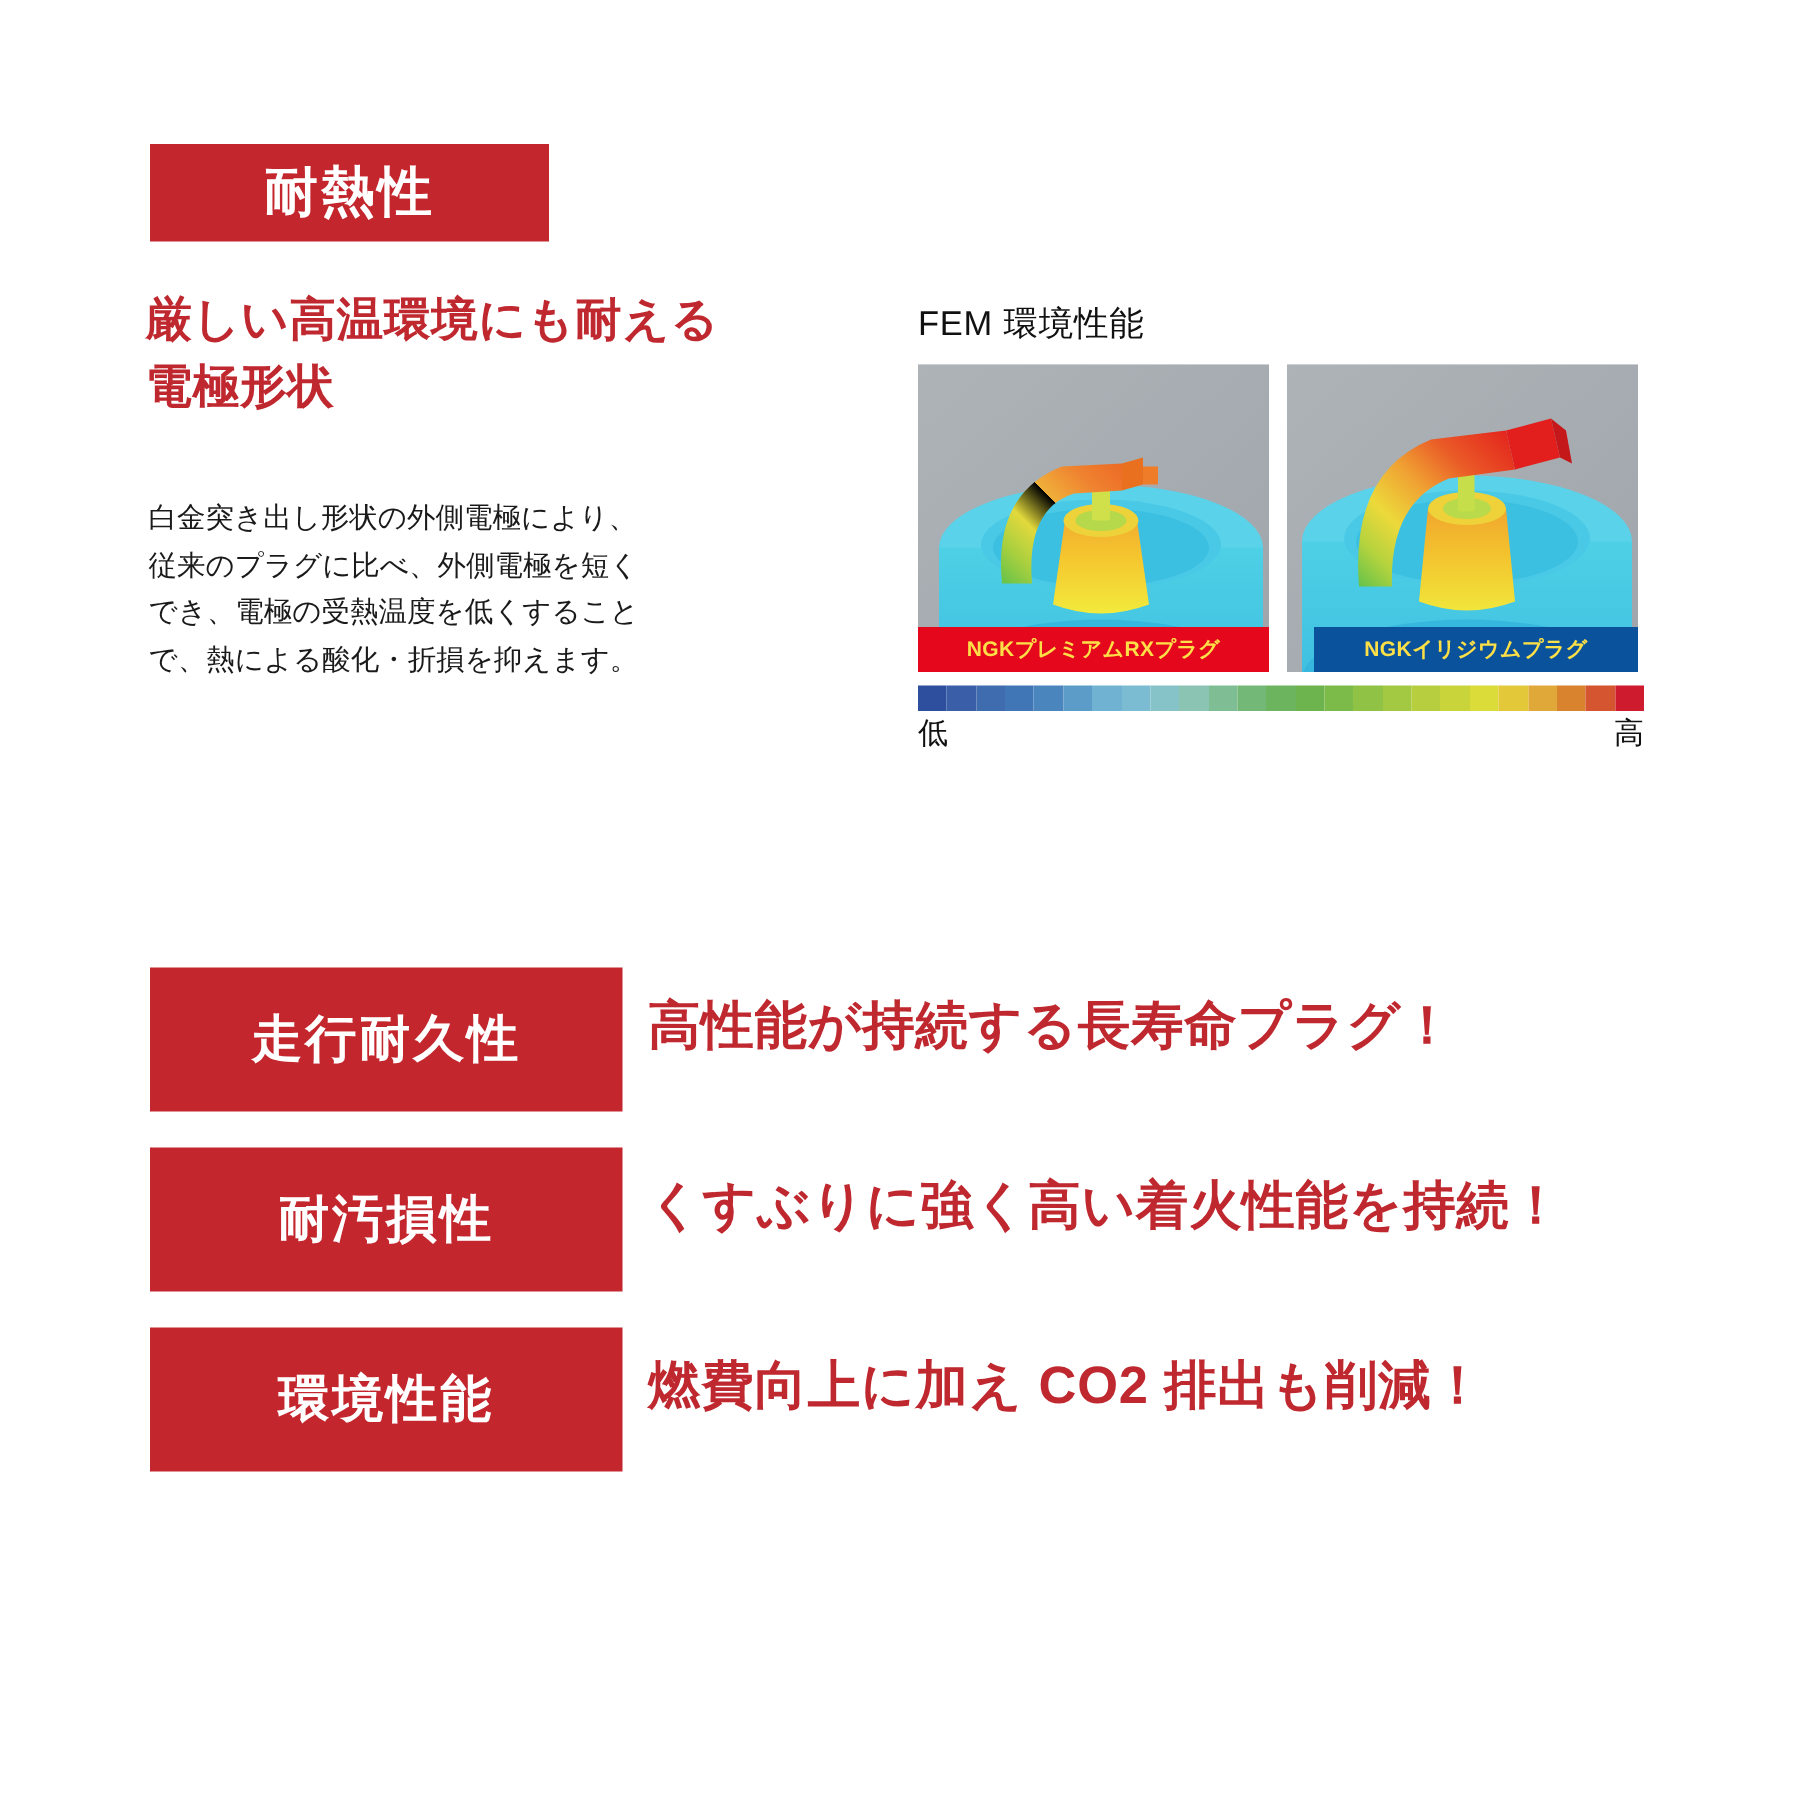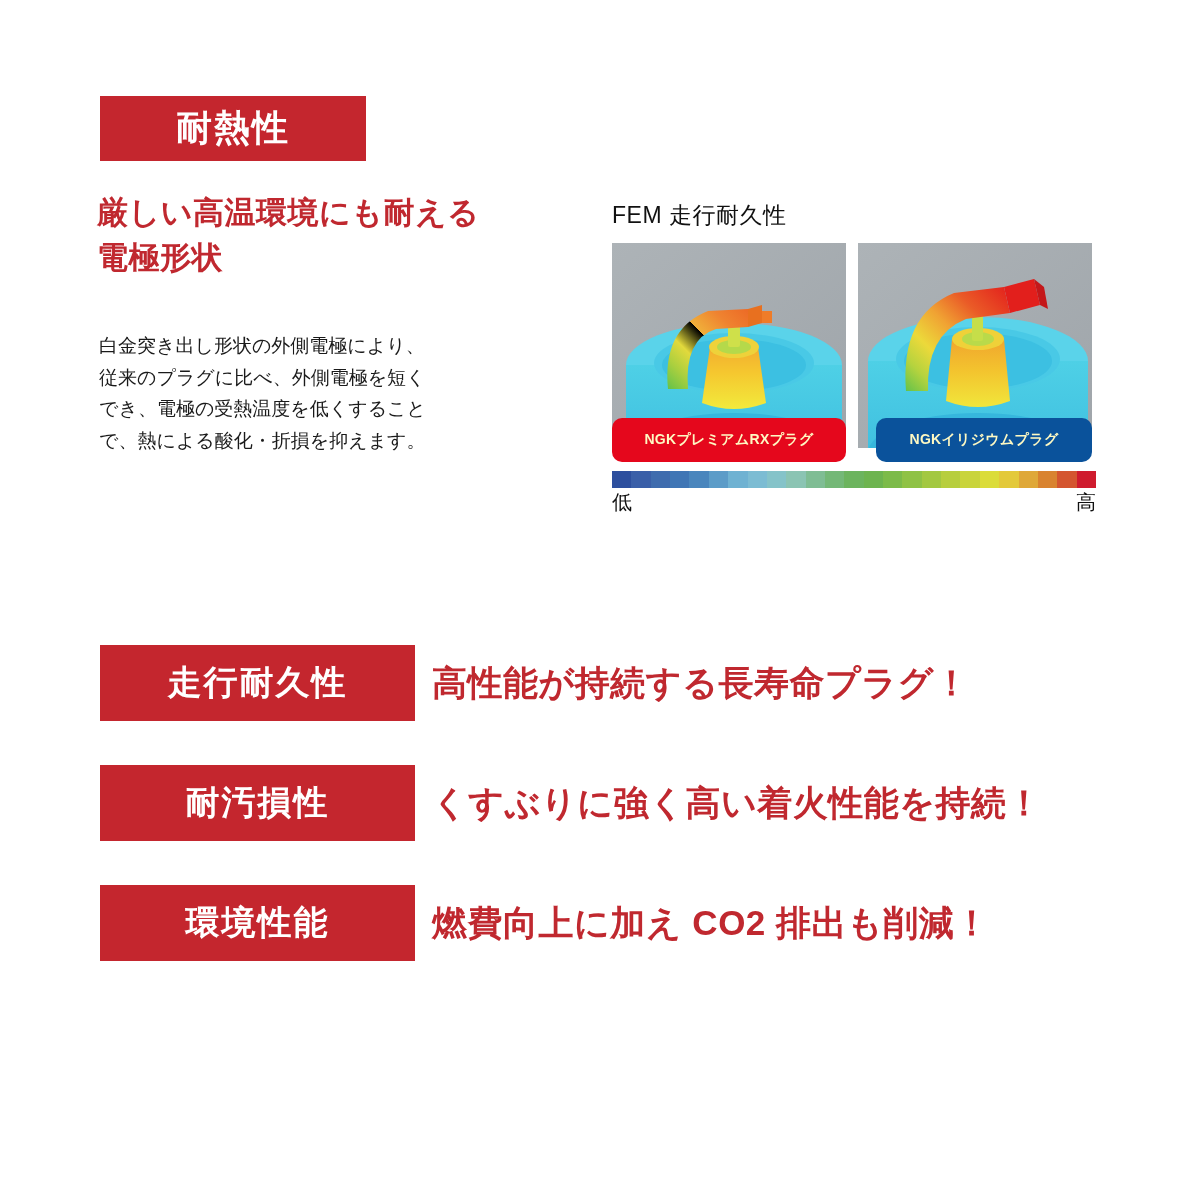--- a/index.html
+++ b/index.html
@@ -88,32 +88,31 @@
   .fem-img {
     width: 234px;
     height: 205px;
     position: relative;
     overflow: hidden;
     background: #a6acb0;
   }
   .fem-img svg { display: block; }
 
   .fem-label {
-    height: 44px;
+    height: 30px;
     display: flex;
     align-items: center;
     justify-content: center;
-    color: #fef9c3;
+    color: #fde047;
     font-size: 14px;
     font-weight: 700;
     letter-spacing: 0.3px;
     margin-top: -30px;
     position: relative;
     z-index: 5;
-    border-radius: 10px;
   }
   .fem-label.red  { background: #e5071c; }
   .fem-label.blue { background: #0a529b; margin-left: 18px; }
 
   .scale-bar {
     margin-top: 9px;
     width: 484px;
     height: 17px;
     display: flex;
   }
@@ -139,21 +138,21 @@
   .feature-row {
     position: relative;
     height: 76px;
     margin-bottom: 44px;
   }
   .feature-badge {
     position: absolute;
     left: 100px;
     top: 0;
     width: 315px;
-    height: 76px;
+    height: 96px;
     background: #c4262e;
     color: #ffffff;
     font-size: 34px;
     font-weight: 700;
     letter-spacing: 2px;
     display: flex;
     align-items: center;
     justify-content: center;
     box-sizing: border-box;
   }
@@ -185,21 +184,21 @@
 
   <div class="hero-body">
     <div>白金突き出し形状の外側電極により、</div>
     <div>従来のプラグに比べ、外側電極を短く</div>
     <div>でき、電極の受熱温度を低くすること</div>
     <div>で、熱による酸化・折損を抑えます。</div>
   </div>
 
   <div class="fem-wrap">
 
-    <div class="fem-caption">FEM 走行耐久性</div>
+    <div class="fem-caption">FEM 環境性能</div>
 
     <div class="fem-panels">
 
       <div class="fem-panel">
         <div class="fem-img">
           <svg width="234" height="205" viewBox="0 0 234 205">
             <defs>
               <linearGradient id="bgL" x1="0" y1="0" x2="1" y2="1">
                 <stop offset="0" stop-color="#adb3b7"></stop>
                 <stop offset="1" stop-color="#9fa5aa"></stop>

